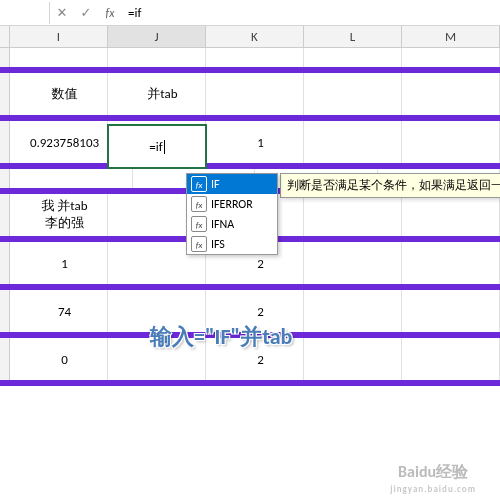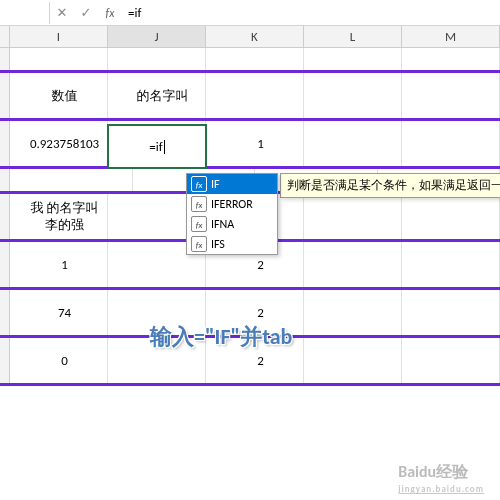--- a/index.html
+++ b/index.html
@@ -10,41 +10,41 @@
   .fb-btn { width: 24px; display: flex; align-items: center; justify-content: center; color: #888; cursor: pointer; }
   .fb-fx { font-style: italic; color: #666; font-size: 12px; }
   .fb-input { flex: 1; padding-left: 6px; color: #000; }
 
   .hdr-row { display: flex; height: 22px; background: #f3f3f3; border-bottom: 1px solid #ccc; }
   .hdr-corner { width: 10px; border-right: 1px solid #ccc; background: #f3f3f3; }
   .col-hdr { flex: 1; display: flex; align-items: center; justify-content: center; color: #444; border-right: 1px solid #ccc; cursor: pointer; }
   .col-hdr.active { background: #e2e2e2; }
 
   .grid { position: relative; }
-  .row { display: flex; height: 48px; border-bottom: 3px solid #6d28d9; gap: 12px; }
+  .row { display: flex; height: 48px; border-bottom: 6px solid #6d28d9; gap: 12px; }
   .row.short { height: 25px; }
   .row-hdr { width: 10px; background: #f3f3f3; border-right: 1px solid #ccc; }
   .cell { flex: 1; border-right: 1px solid #e0e0e0; display: flex; align-items: center; justify-content: center; padding: 2px 4px; overflow: visible; position: relative; }
   .cell.wrap { white-space: pre-line; text-align: center; line-height: 1.3; }
 
   .active-cell { position: absolute; border: 2px solid #217346; background: #fff; display: flex; align-items: center; justify-content: center; z-index: 5; }
   .active-cell .caret { border-right: 1px solid #000; animation: blink 1s infinite; height: 14px; margin-left: 1px; }
   @keyframes blink { 50% { opacity: 0; } }
 
   .autocomplete { position: absolute; background: #fff; border: 1px solid #999; z-index: 10; font-size: 12px; box-shadow: 2px 2px 4px rgba(0,0,0,0.2); }
   .ac-item { display: flex; align-items: center; padding: 2px 6px 2px 4px; cursor: pointer; }
   .ac-item.sel { background: #0078d4; color: #fff; }
   .ac-icon { width: 16px; height: 16px; margin-right: 4px; display: flex; align-items: center; justify-content: center; border: 1px solid #888; border-radius: 2px; font-size: 9px; background: #fff; color: #444; font-style: italic; }
   .ac-item.sel .ac-icon { border-color: #fff; background: transparent; color: #fff; }
 
   .tooltip { position: absolute; background: #ffffe1; border: 1px solid #999; padding: 3px 6px; font-size: 12px; z-index: 9; white-space: nowrap; box-shadow: 2px 2px 4px rgba(0,0,0,0.15); }
 
   .annotation { position: absolute; font-size: 22px; font-weight: bold; color: #4a7db8; text-shadow: -1px -1px 0 #fff, 1px -1px 0 #fff, -1px 1px 0 #fff, 1px 1px 0 #fff, 2px 2px 3px rgba(0,0,0,0.3); z-index: 20; pointer-events: none; }
-  .watermark { position: absolute; right: 16px; bottom: 6px; font-size: 16px; color: rgba(120,120,120,0.5); font-weight: bold; z-index: 20; pointer-events: none; }
-  .wm-sub { font-size: 9px; display: block; color: rgba(120,120,120,0.4); letter-spacing: 1px; text-decoration: underline; }
+  .watermark { position: absolute; right: 24px; bottom: 6px; font-size: 16px; color: rgba(120,120,120,0.5); font-weight: bold; z-index: 20; pointer-events: none; text-align: center; }
+  .wm-sub { font-size: 9px; display: block; color: rgba(120,120,120,0.4); letter-spacing: 1px; }
 </style>
 </head>
 <body>
 
 <div class="formula-bar">
   <div class="fb-name"></div>
   <div class="fb-btn">✕</div>
   <div class="fb-btn">✓</div>
   <div class="fb-btn fb-fx">fx</div>
   <div class="fb-input">=if</div>
@@ -66,21 +66,21 @@
     <div class="cell"></div>
     <div class="cell"></div>
     <div class="cell"></div>
     <div class="cell"></div>
     <div class="cell"></div>
   </div>
 
   <div class="row">
     <div class="row-hdr"></div>
     <div class="cell">数值</div>
-    <div class="cell">的名字叫</div>
+    <div class="cell">并tab</div>
     <div class="cell"></div>
     <div class="cell"></div>
     <div class="cell"></div>
   </div>
 
   <div class="row">
     <div class="row-hdr"></div>
     <div class="cell">0.923758103</div>
     <div class="cell"></div>
     <div class="cell">1</div>
@@ -91,21 +91,21 @@
   <div class="row short">
     <div class="row-hdr"></div>
     <div class="cell"></div>
     <div class="cell"></div>
     <div class="cell"></div>
     <div class="cell"></div>
   </div>
 
   <div class="row">
     <div class="row-hdr"></div>
-    <div class="cell wrap">我    的名字叫
+    <div class="cell wrap">我    并tab
 李的强</div>
     <div class="cell"></div>
     <div class="cell">3</div>
     <div class="cell"></div>
     <div class="cell"></div>
   </div>
 
   <div class="row">
     <div class="row-hdr"></div>
     <div class="cell">1</div>

